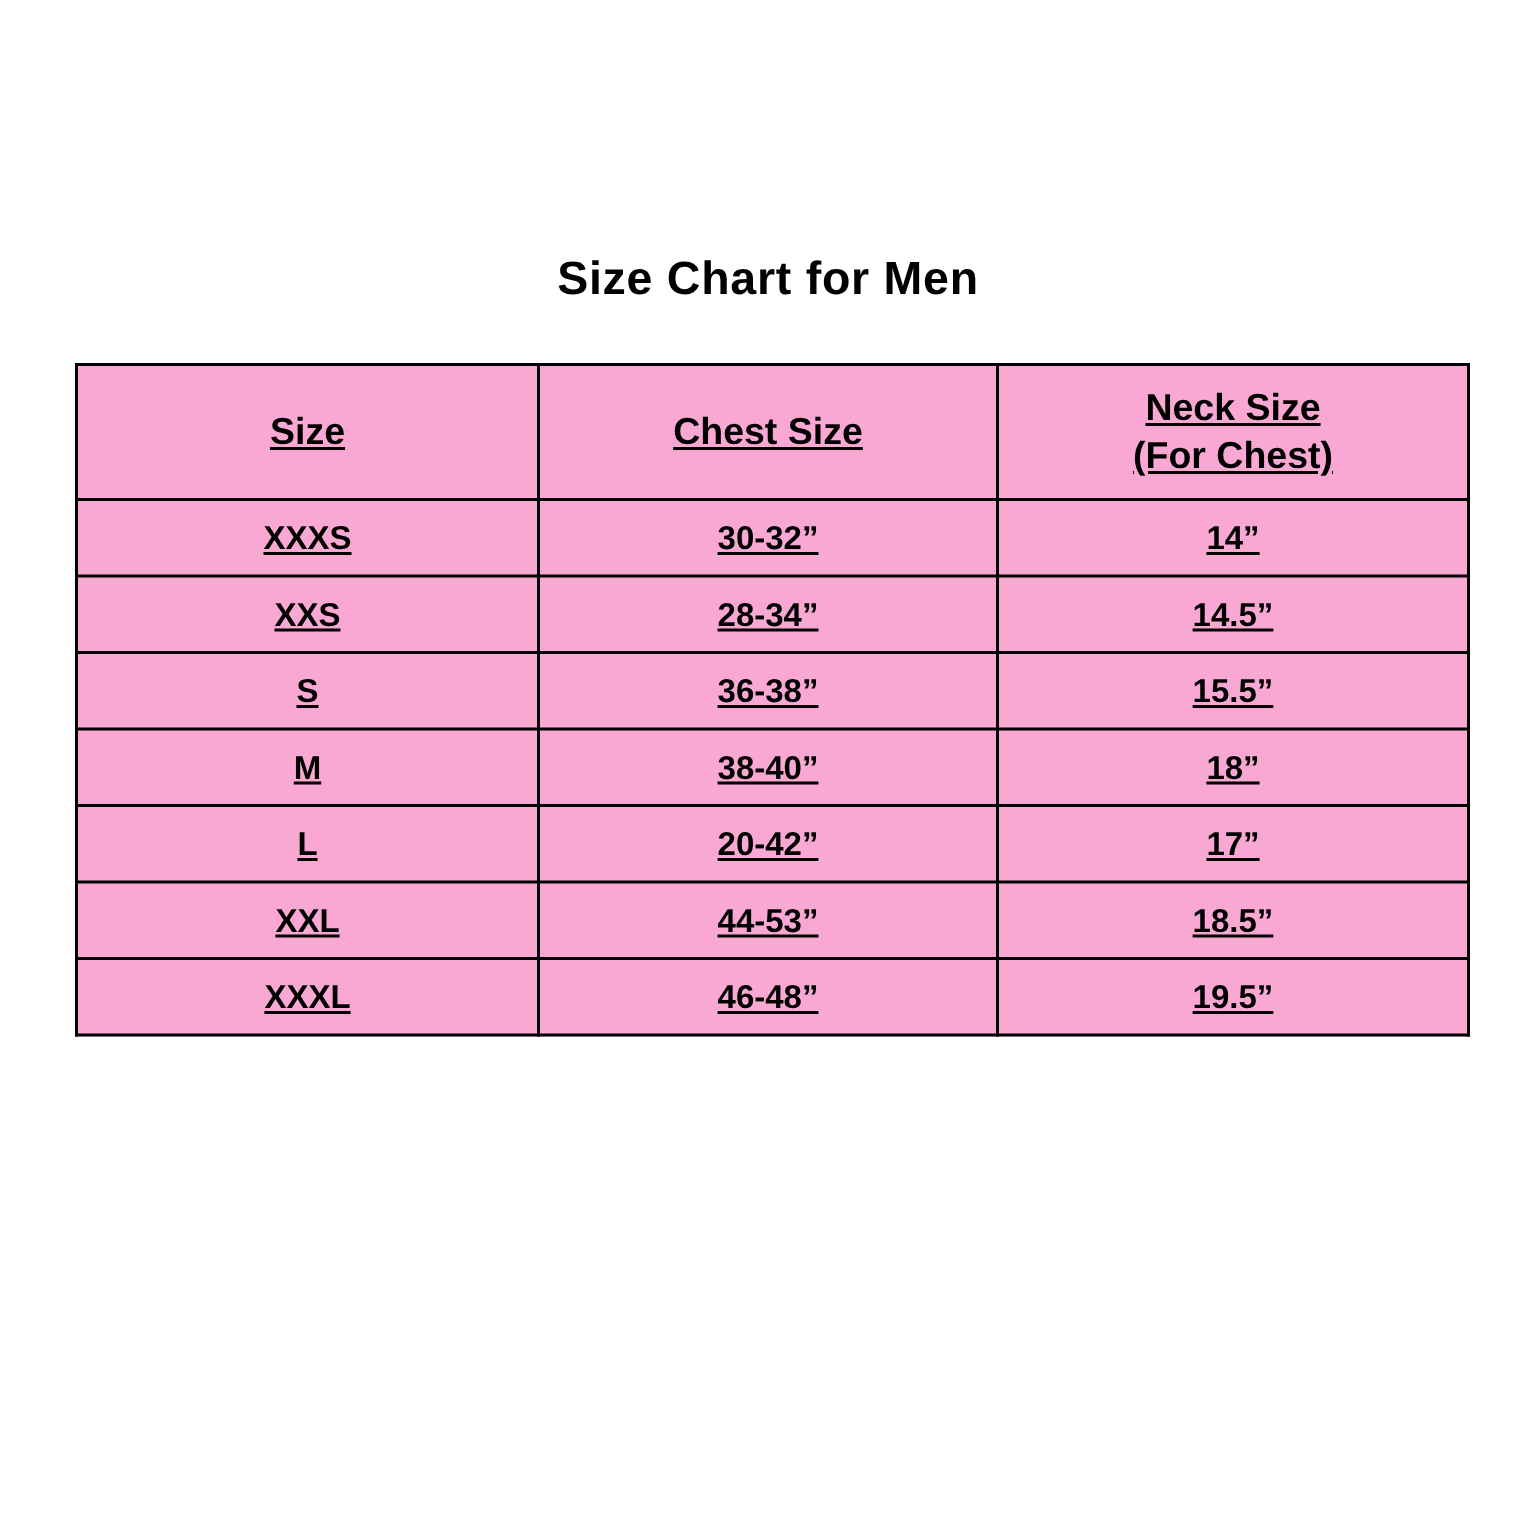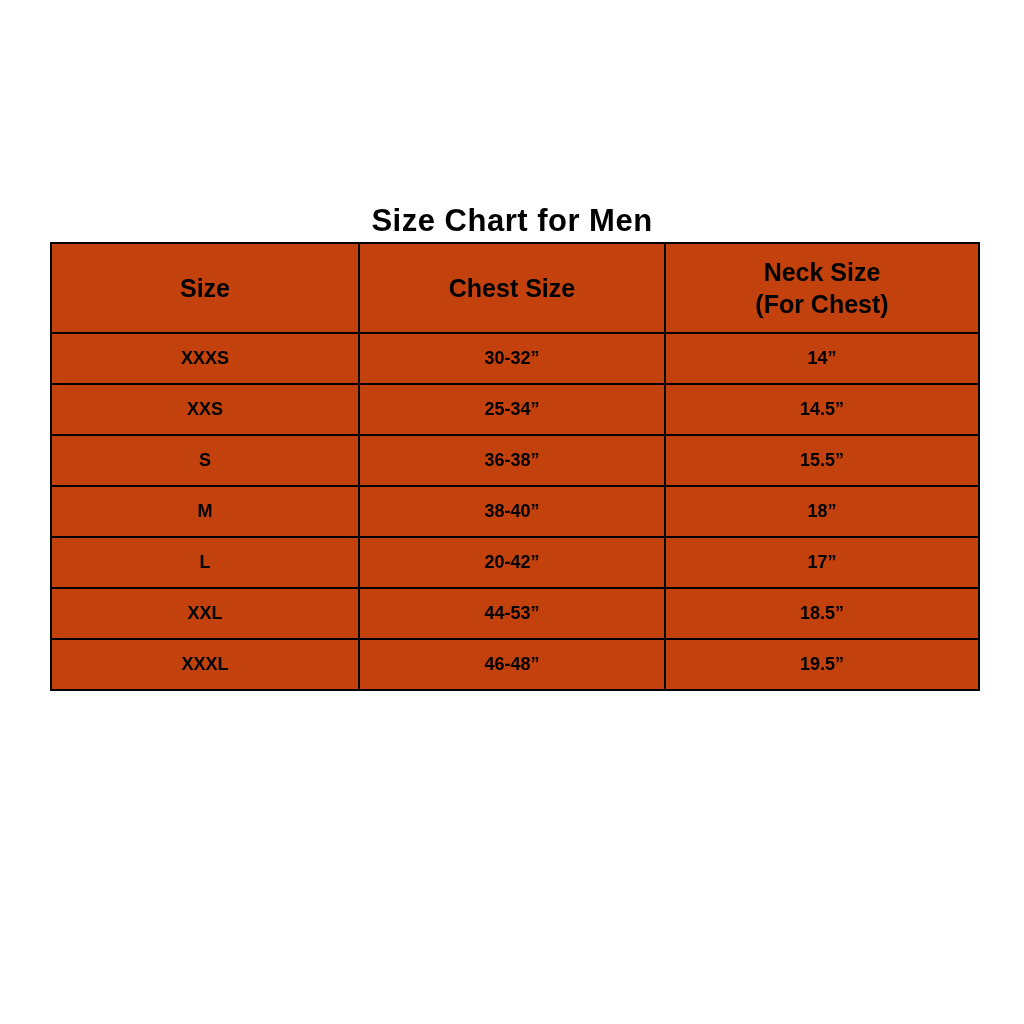--- a/index.html
+++ b/index.html
@@ -19,47 +19,47 @@
   }
   .title {
     position: absolute;
     top: 168px;
     left: 0;
     width: 100%;
     text-align: center;
     font-size: 31px;
     font-weight: bold;
     letter-spacing: 0.5px;
-    margin-top: 35px;
   }
   table.size-chart {
     position: absolute;
     top: 242px;
     left: 50px;
     width: 928px;
     border-collapse: collapse;
     table-layout: fixed;
-    background: #c2410c;
+    background: #f9a8d4;
+    text-decoration: underline;
   }
   table.size-chart th,
   table.size-chart td {
     border: 2px solid #000000;
     text-align: center;
     vertical-align: middle;
     font-weight: bold;
     padding: 0;
   }
   table.size-chart th {
     height: 88px;
     font-size: 25px;
     line-height: 1.3;
   }
   table.size-chart td {
     height: 49px;
-    font-size: 18px;
+    font-size: 22px;
   }
   col.c1 { width: 308px; }
   col.c2 { width: 306px; }
   col.c3 { width: 314px; }
   .sub { display: block; }
 </style>
 </head>
 <body>
 
 <div class="page">
@@ -83,21 +83,21 @@
       </tr>
     </thead>
     <tbody>
       <tr>
         <td>XXXS</td>
         <td>30-32”</td>
         <td>14”</td>
       </tr>
       <tr>
         <td>XXS</td>
-        <td>25-34”</td>
+        <td>28-34”</td>
         <td>14.5”</td>
       </tr>
       <tr>
         <td>S</td>
         <td>36-38”</td>
         <td>15.5”</td>
       </tr>
       <tr>
         <td>M</td>
         <td>38-40”</td>

